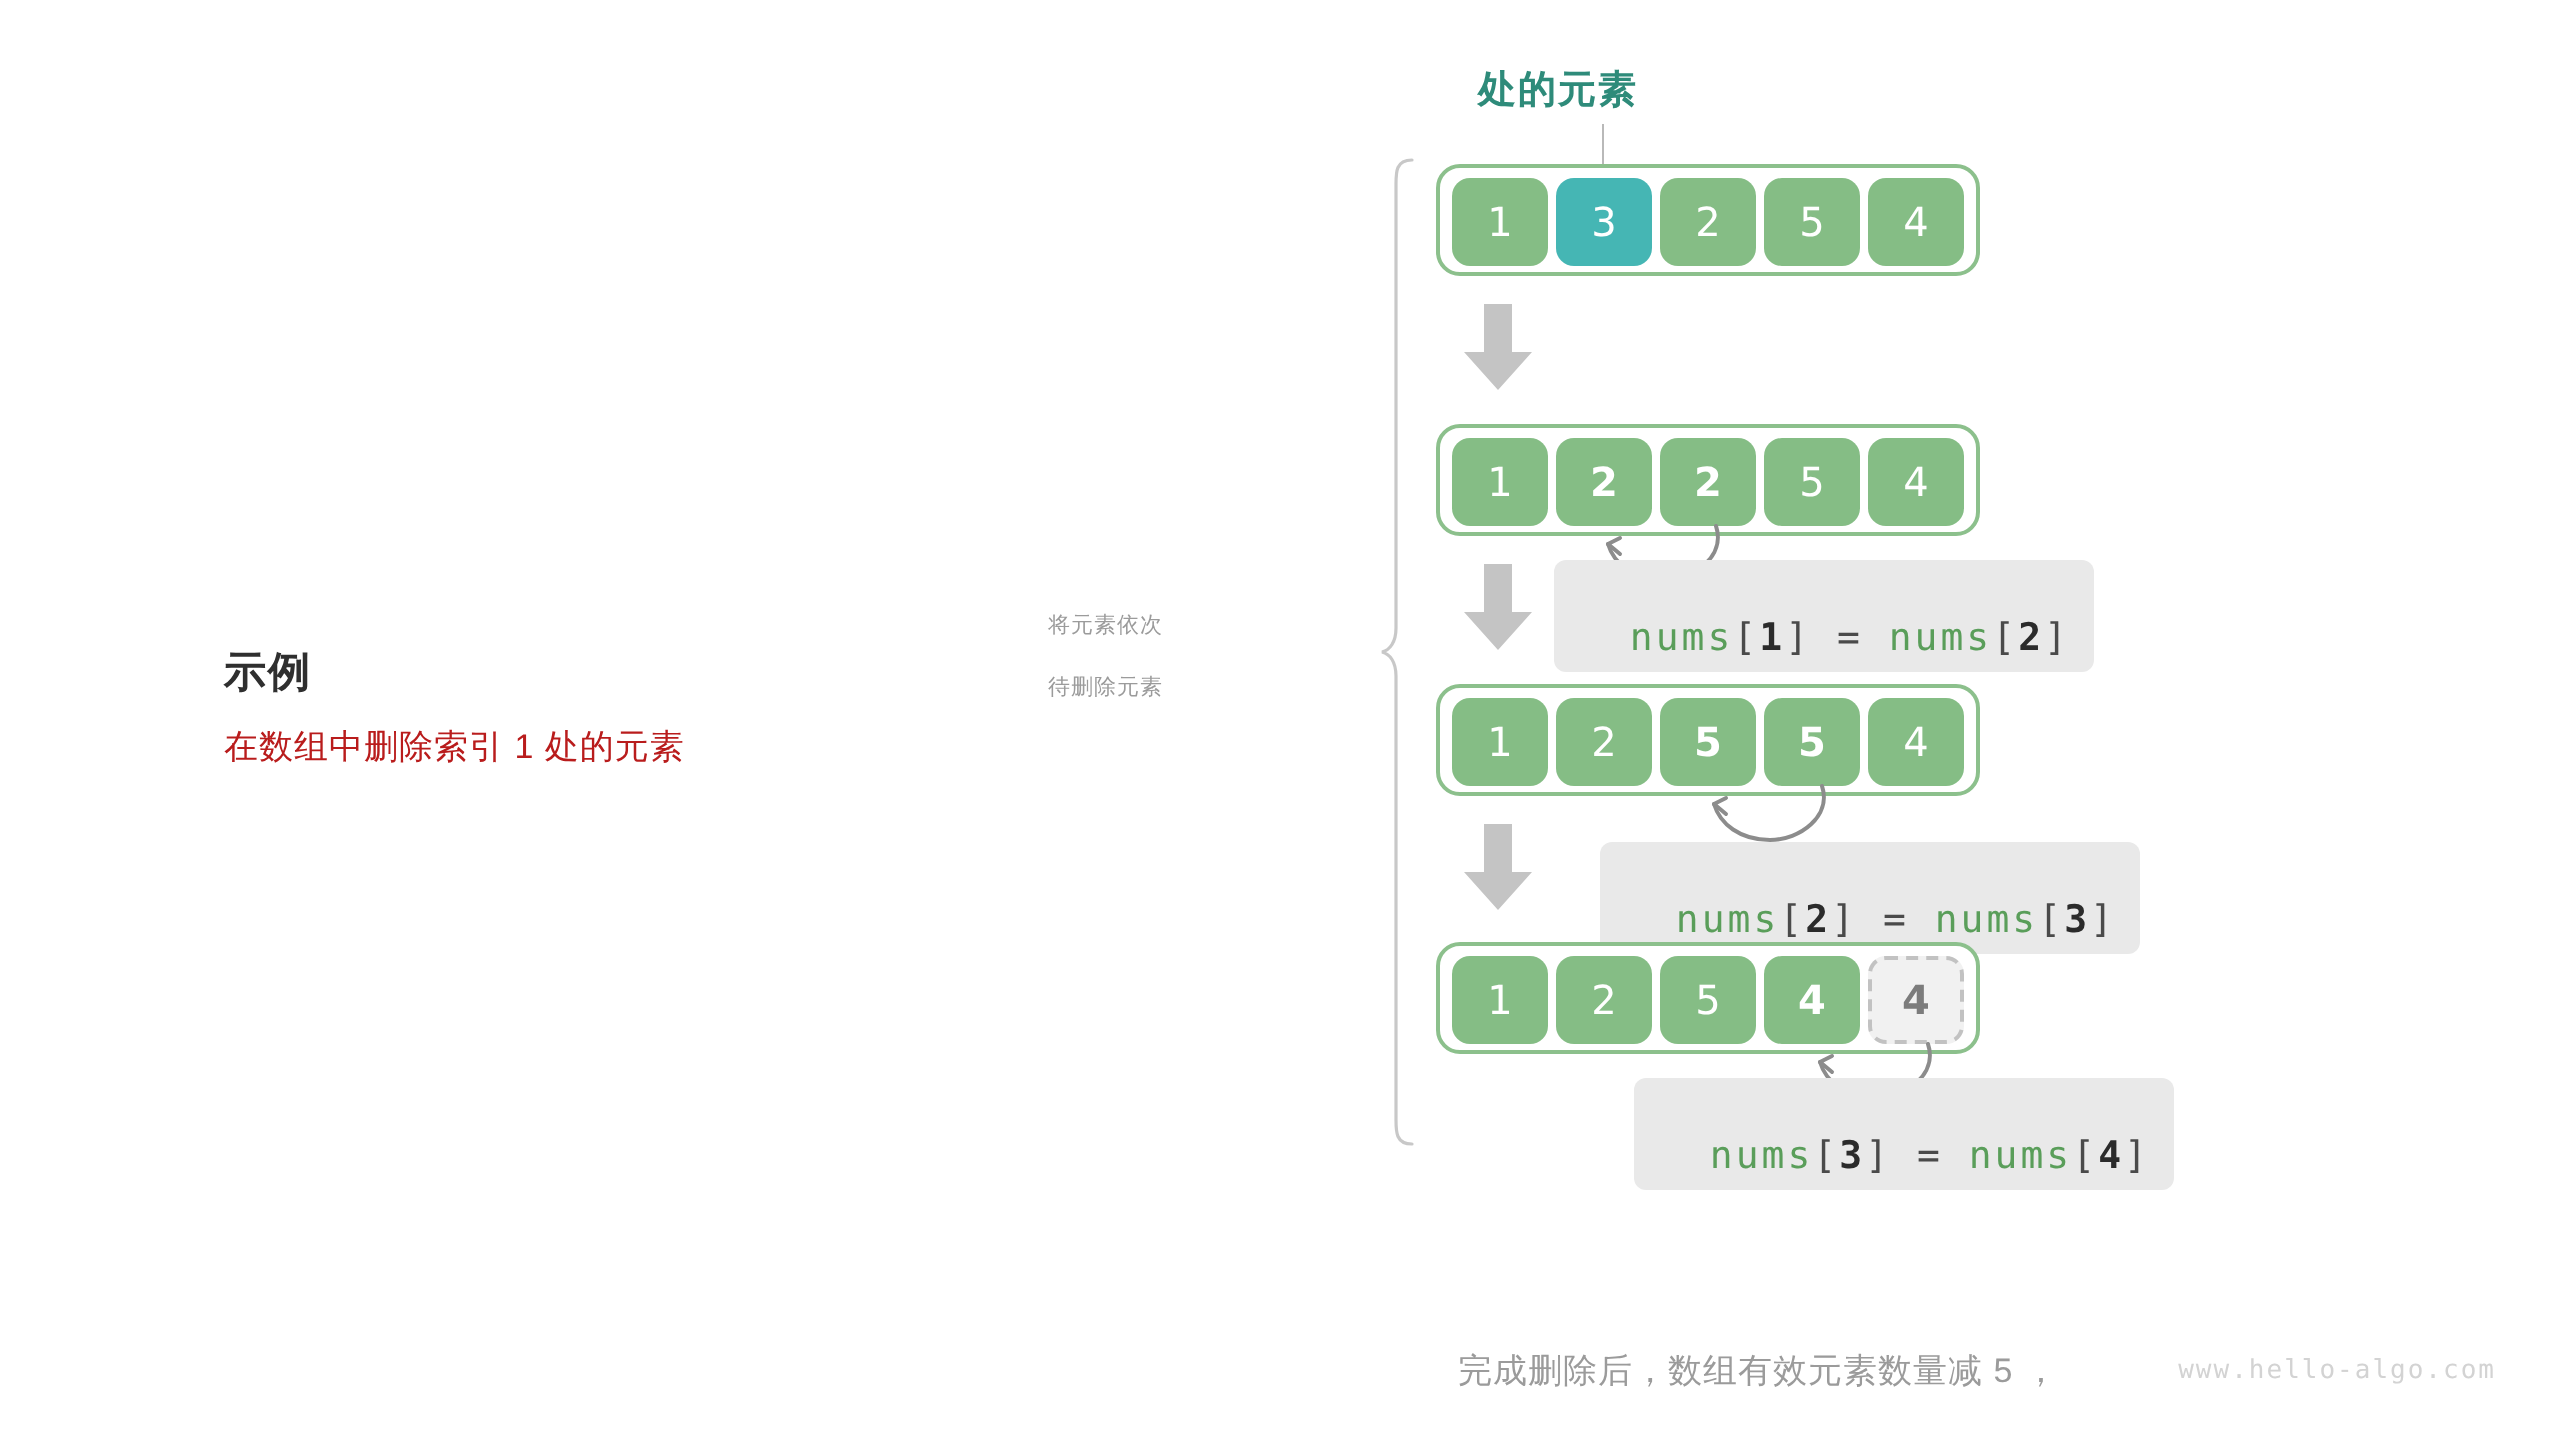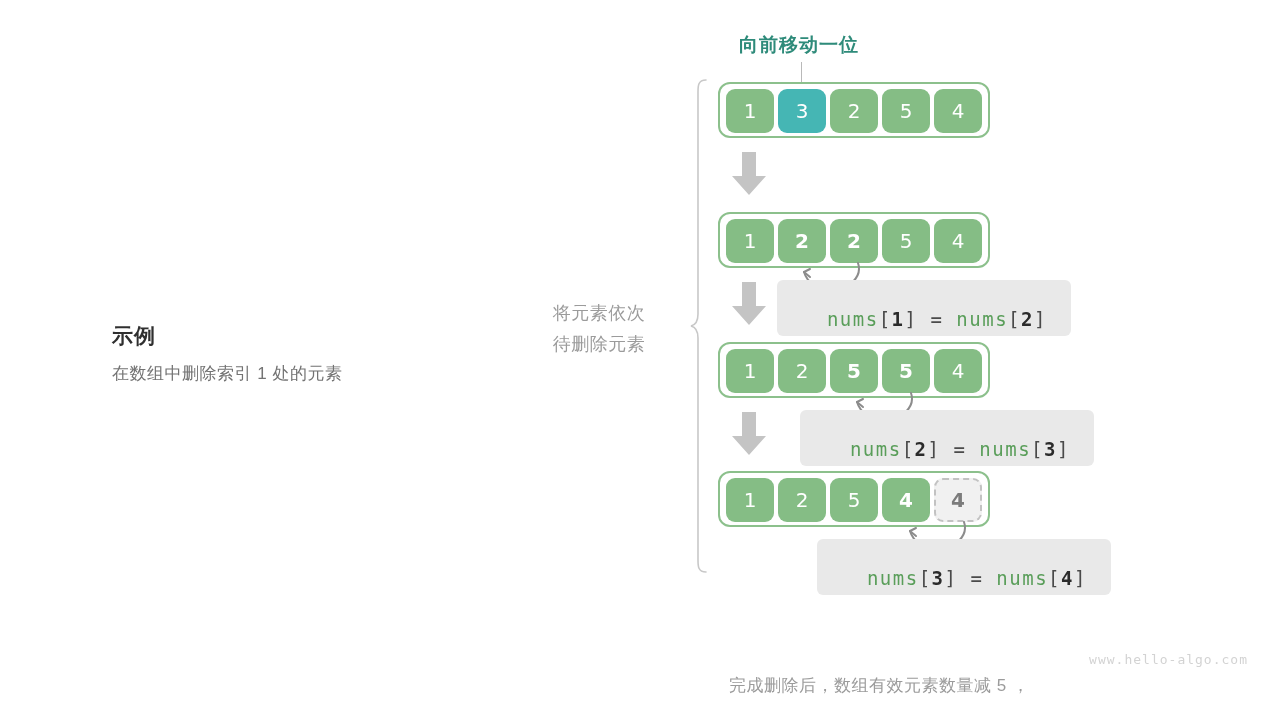--- a/index.html
+++ b/index.html
@@ -25,37 +25,36 @@
   }
   #left-title {
     font-size: 21px;
     font-weight: bold;
     color: #2f2f2f;
     letter-spacing: 1px;
     margin: 0 0 12px 0;
   }
   #left-sub {
     font-size: 17px;
-    color: #737373;
+    color: #b91c1c;
     letter-spacing: 0.5px;
     margin: 0;
     white-space: pre;
   }
 
   
   #mid-note {
     position: absolute;
     left: 524px;
     top: 298px;
     width: 150px;
-    font-size: 18px;
+    font-size: 11px;
     color: #9b9b9b;
     line-height: 31px;
     letter-spacing: 0.5px;
-    text-align: center;
   }
 
   
   #brace {
     position: absolute;
     left: 688px;
     top: 78px;
   }
 
   
@@ -118,21 +117,21 @@
     position: absolute;
     width: 36px;
     height: 44px;
   }
 
   
   .code-chip {
     position: absolute;
     background: #e9e9e9;
     border-radius: 6px;
-    padding: 6px 24px;
+    padding: 6px 12px;
     font-family: "DejaVu Sans Mono", "Liberation Mono", monospace;
     font-size: 19px;
     letter-spacing: 1.5px;
     white-space: pre;
     color: #3a3a3a;
   }
   .code-chip .fn { color: #5a9e5a; }
   .code-chip .num { color: #2b2b2b; font-weight: bold; }
   .code-chip .op { color: #4a4a4a; }
 
@@ -148,21 +147,21 @@
     color: #9b9b9b;
     line-height: 36px;
     letter-spacing: 0.5px;
     white-space: pre;
   }
 
   
   #watermark {
     position: absolute;
     right: 32px;
-    top: 652px;
+    top: 678px;
     font-family: "DejaVu Sans Mono", "Liberation Mono", monospace;
     font-size: 13px;
     color: #d3d3d3;
     letter-spacing: 1px;
   }
 </style>
 </head>
 <body>
 
 <div id="left-block">
@@ -174,21 +173,21 @@
   <div>将元素依次</div>
   <div>待删除元素</div>
 </div>
 
 <div id="brace">
   <svg width="22" height="496" viewBox="0 0 22 496" fill="none" aria-hidden="true">
     <path d="M18 2 C10 2 10 8 10 14 L10 236 C10 243 7 247 3 248 C7 249 10 253 10 260 L10 482 C10 488 10 494 18 494" stroke="#c8c8c8" stroke-width="1.6" fill="none" stroke-linecap="round"></path>
   </svg>
 </div>
 
-<div id="callout">向前移动一位</div>
+<div id="callout">处的元素</div>
 <div id="callout-line"></div>
 
 <div class="array-row" style="top:82px">
   <div class="cell">1</div>
   <div class="cell highlight">3</div>
   <div class="cell">2</div>
   <div class="cell">5</div>
   <div class="cell">4</div>
 </div>
 
@@ -237,21 +236,21 @@
     <path d="M9 10 L15 15 M9 10 L15 7" stroke="#8c8c8c" stroke-width="2" stroke-linecap="round"></path>
   </svg>
 </div>
 
 <div class="down-arrow" style="left:731px; top:412px">
   <svg width="36" height="44" viewBox="0 0 36 44" aria-hidden="true">
     <path d="M11 0 H25 V24 H35 L18 43 L1 24 H11 Z" fill="#c4c4c4"></path>
   </svg>
 </div>
 
-<div class="code-chip" style="left:800px; top:410px">
+<div class="code-chip" style="left:800px; top:421px">
   <span class="fn">nums</span><span class="op">[</span><span class="num">2</span><span class="op">]</span><span class="op"> = </span><span class="fn">nums</span><span class="op">[</span><span class="num">3</span><span class="op">]</span>
 </div>
 
 <div class="array-row" style="top:471px">
   <div class="cell">1</div>
   <div class="cell">2</div>
   <div class="cell">5</div>
   <div class="cell bold">4</div>
   <div class="cell ghost">4</div>
 </div>

